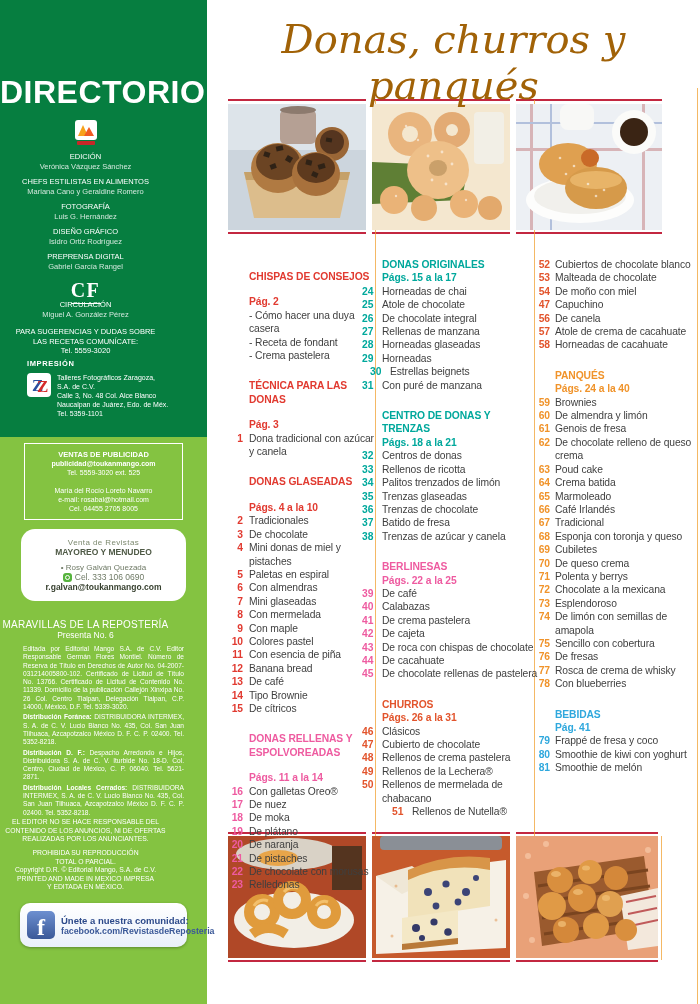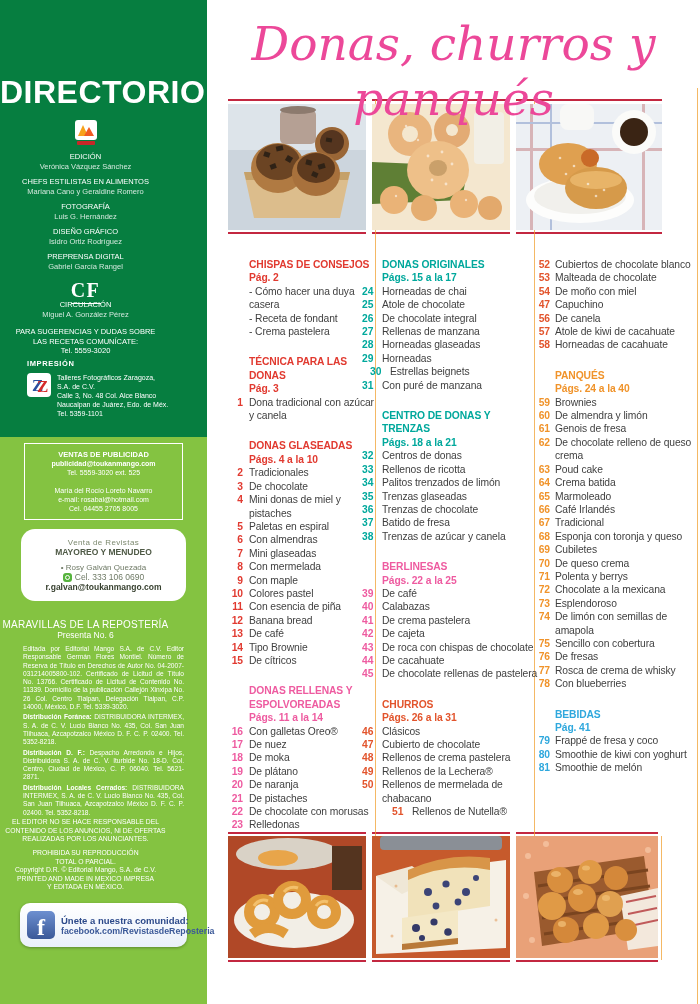--- a/index.html
+++ b/index.html
@@ -50,34 +50,34 @@
       border-radius:10px;display:flex;align-items:center;gap:6px;padding:4px 7px;box-sizing:border-box;
       box-shadow:0 1px 3px rgba(0,0,0,.3);}
   .fb-icon{width:28px;height:28px;border-radius:5px;background:linear-gradient(#6d8fd0,#3b5998);
            color:#fff;font-weight:bold;font-size:24px;display:flex;align-items:flex-end;justify-content:center;
            font-family:"Liberation Serif",serif;line-height:24px;flex:none;}
   .fb-l1{font-size:9.5px;font-weight:bold;color:#2d4a8a;}
   .fb-l2{font-size:8.8px;font-weight:bold;color:#3b5998;}
 
   
   .main-title{position:absolute;left:207px;right:0;top:16px;text-align:center;z-index:3;
-              font-family:"DejaVu Serif",serif;font-style:italic;font-size:47px;color:#ec4899;}
+              font-family:"DejaVu Serif",serif;font-style:italic;font-size:40px;color:#a16207;}
   .hline{position:absolute;height:2px;background:#c32740;z-index:1;}
   .vline{position:absolute;width:1px;background:rgba(240,160,50,.75);z-index:1;}
   .ph{position:absolute;overflow:hidden;z-index:2;background:#eee;}
   .ph svg{display:block;}
 
   
   .toc-col{position:absolute;top:258px;z-index:3;}
   .c1{left:228px;width:146px;}
   .c2{left:362px;width:176px;}
   .c3{left:538px;width:160px;}
   .toc-sec{margin-bottom:17px;}
   .toc-head{font-size:10.3px;line-height:13.4px;font-weight:bold;letter-spacing:-0.1px;}
-  .c1 .toc-head{padding-left:21px;}
+  .c1 .toc-head{padding-left:21px;margin-top:12px;}
   .c2 .toc-head{padding-left:20px;}
   .c3 .toc-head{padding-left:17px;}
   .toc-row{display:flex;font-size:10.3px;line-height:13.4px;letter-spacing:-0.1px;color:#3f3f3f;}
   .toc-num{font-weight:bold;text-align:right;flex:none;}
   .c1 .toc-num{width:15px;margin-right:6px;}
   .c2 .toc-num{width:11px;margin-right:9px;}
   .c3 .toc-num{width:12px;margin-right:5px;}
   .toc-txt{flex:1;}
 </style>
 </head>
@@ -684,21 +684,21 @@
         <div class="toc-row">
           <span class="toc-num" style="color: rgb(226, 84, 44);">47</span>
           <span class="toc-txt">Capuchino</span>
         </div>
         <div class="toc-row">
           <span class="toc-num" style="color: rgb(226, 84, 44);">56</span>
           <span class="toc-txt">De canela</span>
         </div>
         <div class="toc-row">
           <span class="toc-num" style="color: rgb(226, 84, 44);">57</span>
-          <span class="toc-txt">Atole de kiwi de cacahuate</span>
+          <span class="toc-txt">Atole de crema de cacahuate</span>
         </div>
         <div class="toc-row">
           <span class="toc-num" style="color: rgb(226, 84, 44);">58</span>
           <span class="toc-txt">Horneadas de cacahuate</span>
         </div>
       </div>
       <div class="toc-sec">
         <div class="toc-head" style="color: rgb(240, 147, 42);">PANQUÉS</div>
         <div class="toc-head" style="color: rgb(240, 147, 42);">Págs. 24 a la 40</div>
         <div class="toc-row">

